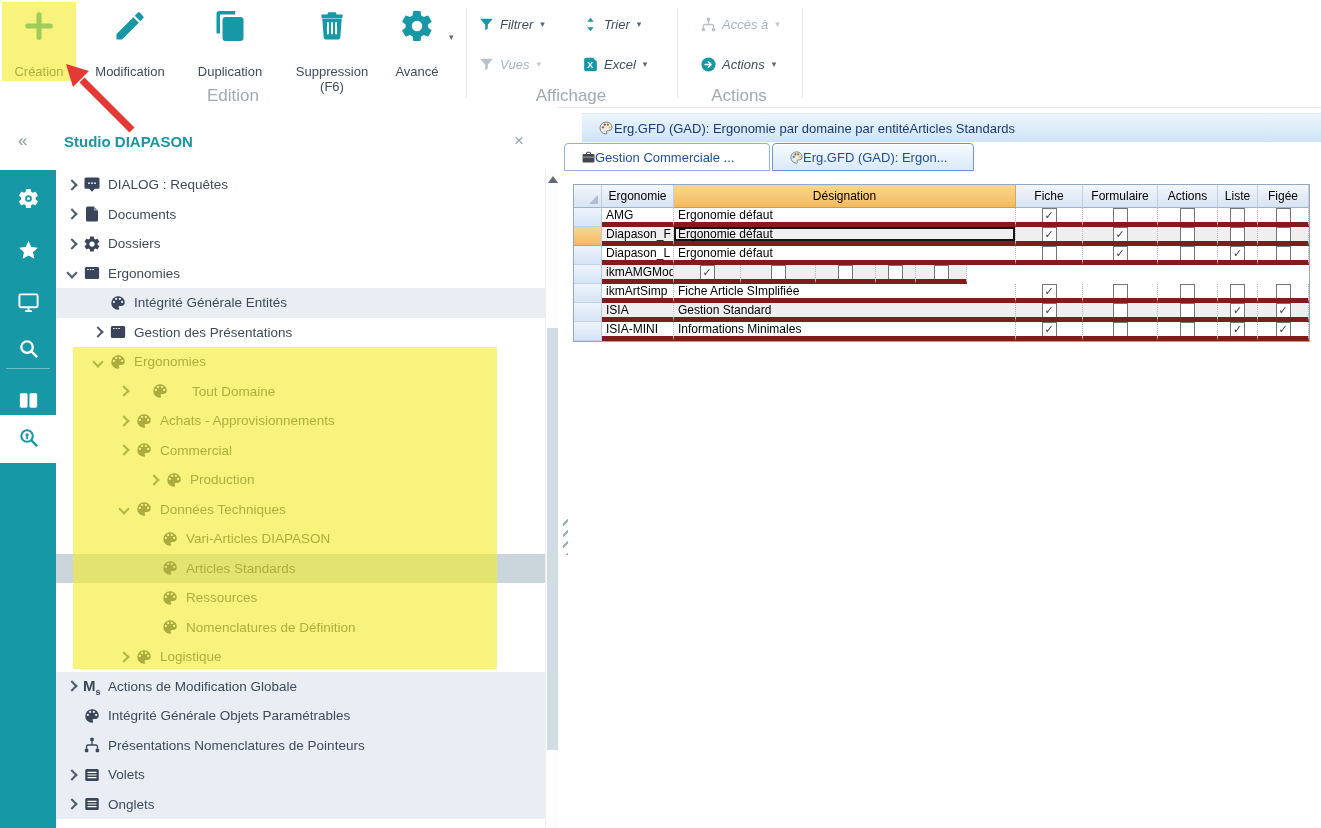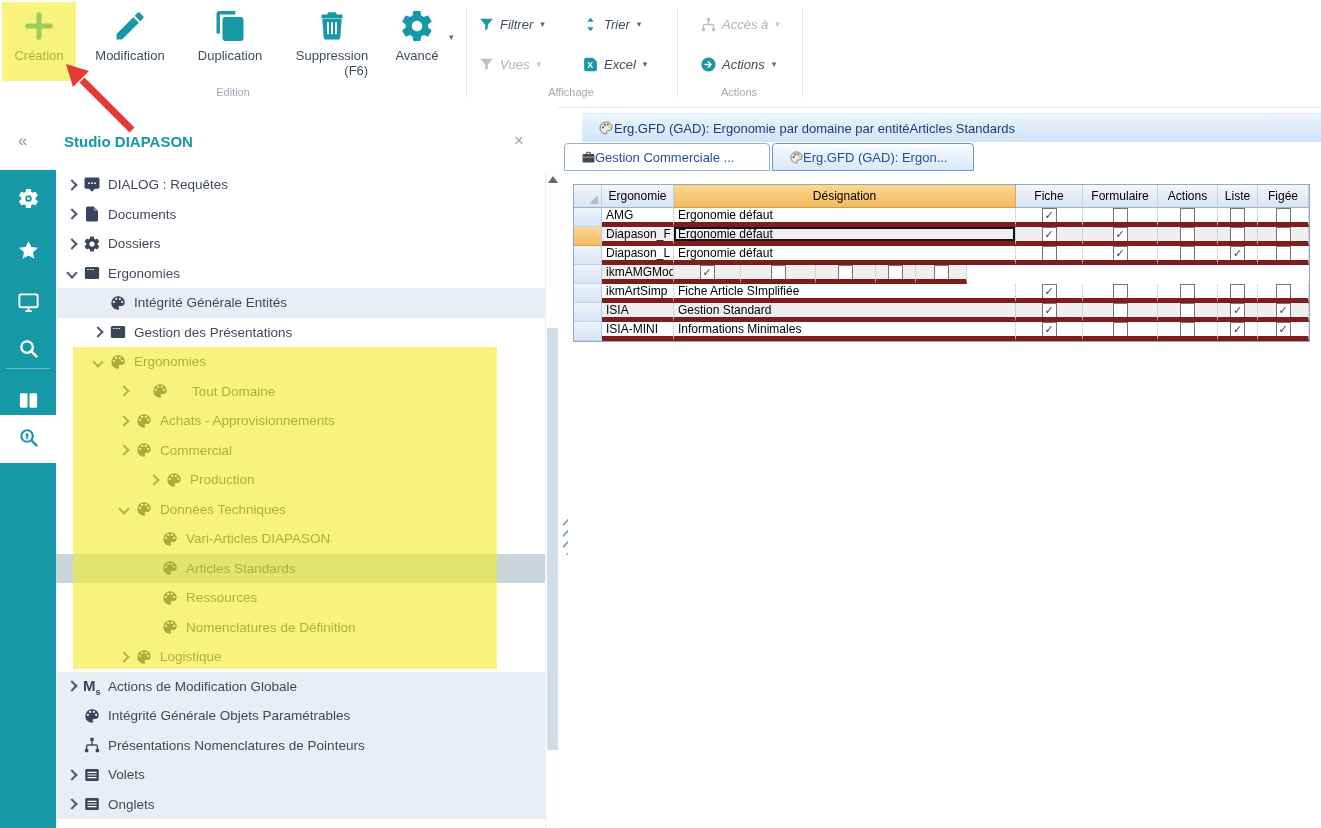--- a/index.html
+++ b/index.html
@@ -4,23 +4,23 @@
 <style>
   html,body{margin:0;padding:0;background:#fff;}
   #app{position:relative;width:1321px;height:828px;overflow:hidden;
        font-family:"Liberation Sans",sans-serif;background:#fff;}
   
   #ribbon{position:absolute;left:0;top:0;width:1321px;height:107px;background:#fff;
           border-bottom:1px solid #e3e6ea;}
   .big-btn{position:absolute;top:4px;height:78px;display:flex;flex-direction:column;
            align-items:center;justify-content:flex-start;cursor:pointer;}
   .big-btn .bicon{width:36px;height:36px;margin-top:4px;}
-  .big-btn .blabel{font-size:13px;color:#3f4c5d;margin-top:4px;line-height:15px;text-align:right;}
+  .big-btn .blabel{font-size:13px;color:#3f4c5d;margin-top:20px;line-height:15px;text-align:center;}
   .vsep{position:absolute;top:8px;height:90px;width:1px;background:#e4e7ea;}
-  .grp-label{position:absolute;top:86px;font-size:11px;color:#9faab6;text-align:center;}
+  .grp-label{position:absolute;top:86px;font-size:17px;color:#9faab6;text-align:center;}
   .small-item{position:absolute;height:24px;display:flex;align-items:center;cursor:pointer;}
   .small-item .sicon{width:17px;height:17px;margin-right:5px;}
   .small-item .slabel{font-size:13px;color:#3f4c5d;font-style:italic;}
   .small-item .dd{font-size:9px;color:#5d6874;margin-left:7px;}
   .small-item.disabled .slabel{color:#aab3bd;}
   .small-item.disabled .dd{color:#c2c9d0;}
   .dd-avance{position:absolute;left:449px;top:32px;font-size:9px;color:#5d6874;}
   
   .hl{position:absolute;background:rgba(242,236,45,0.62);z-index:60;pointer-events:none;}
   #arrow-svg{position:absolute;z-index:61;pointer-events:none;}

